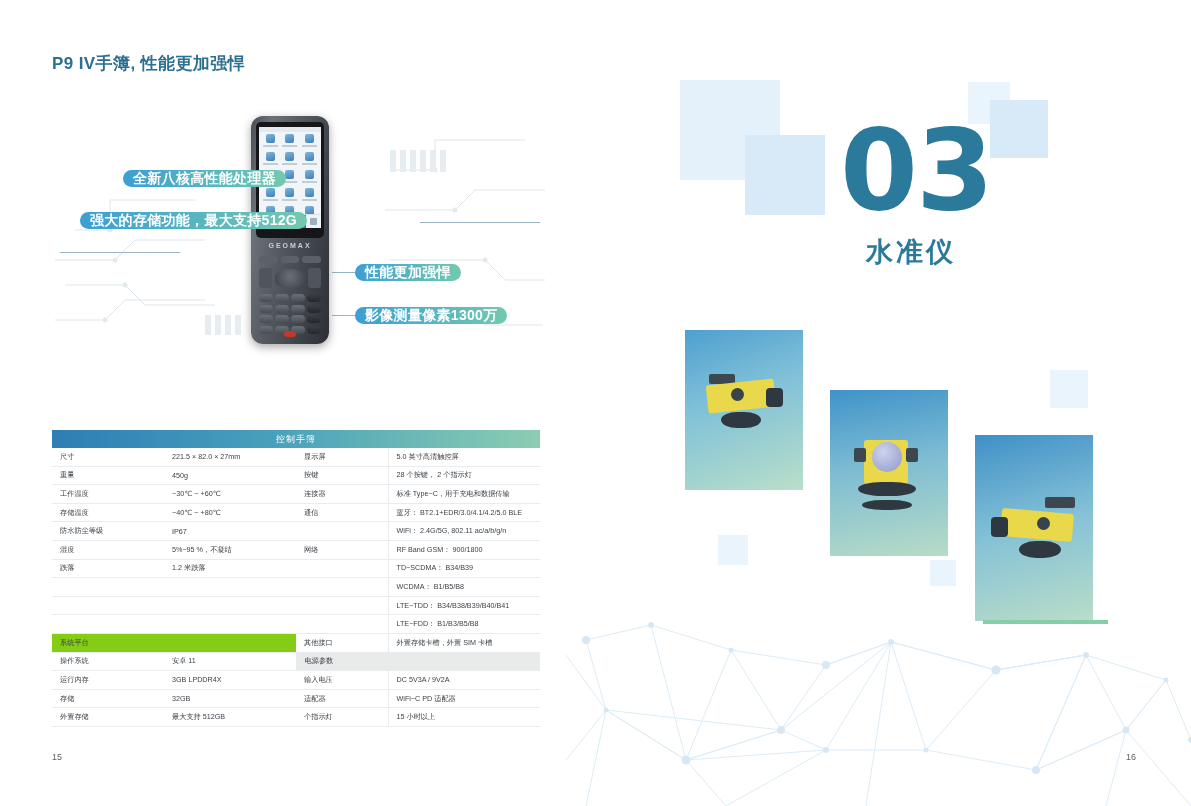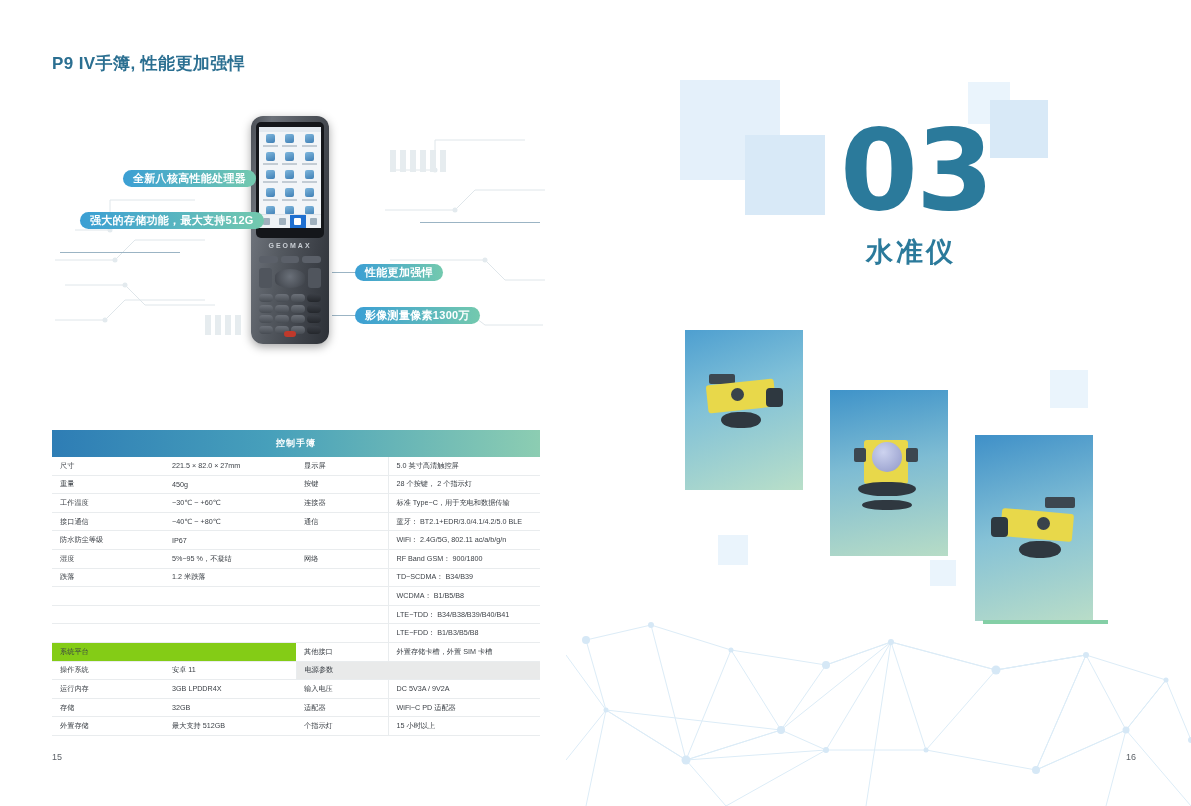--- a/index.html
+++ b/index.html
@@ -70,43 +70,43 @@
           background:linear-gradient(180deg,#6c7179,#474c53);}
   .keys b.dark{background:linear-gradient(180deg,#3a3e45,#24272c);}
   .redkey{
     position:absolute;left:50%;transform:translateX(-50%);top:215px;
     width:12px;height:6px;border-radius:3px;background:#c0392b;
   }
 
   
   .callout{
     position:absolute;height:17px;border-radius:9px;color:#fff;
-    font-size:11px;font-weight:bold;display:flex;align-items:center;
+    font-size:14px;font-weight:bold;display:flex;align-items:center;
     justify-content:center;padding:0 10px;white-space:nowrap;letter-spacing:.3px;
   }
   .callout.c1{left:123px;top:170px;background:linear-gradient(90deg,#3b9fd4,#73c9ae);}
   .callout.c2{left:80px;top:212px;background:linear-gradient(90deg,#3b9fd4,#73c9ae);}
   .callout.c3{left:355px;top:264px;background:linear-gradient(90deg,#3b9fd4,#73c9ae);}
   .callout.c4{left:355px;top:307px;background:linear-gradient(90deg,#3b9fd4,#73c9ae);}
   .lead{position:absolute;height:1px;background:#9bb4c4;}
 
   
   .spec-table{
     position:absolute;left:52px;top:430px;width:488px;
     border-collapse:collapse;font-size:7.2px;color:#3a3f45;
     table-layout:fixed;
   }
   .spec-table td{
     height:17.6px;padding:0 0 0 8px;border-bottom:1px solid #e9ecee;
     vertical-align:middle;overflow:hidden;white-space:nowrap;
   }
   .spec-head td{
-    height:27px;border:none;padding:0;
+    height:18px;border:none;padding:0;
     background:linear-gradient(90deg,#2e7db5 0%,#47a0bb 45%,#8ccdb2 100%);
-    color:#fff;font-size:9px;font-weight:bold;text-align:center;letter-spacing:1px;margin-top:29px;
+    color:#fff;font-size:9px;font-weight:normal;text-align:center;letter-spacing:1px;margin-top:29px;
   }
   .sec td{background:#e9eaea;color:#4a4f55;}
   col.c-a{width:112px;} col.c-b{width:132px;}
   col.c-c{width:92px;}  col.c-d{width:152px;}
   .spec-table td.b{border-left:1px solid #e9ecee;}
 
   .pagenum{
     position:absolute;font-size:9px;color:#5d6268;font-family:"Liberation Sans",sans-serif;
   }
   .pagenum.l{left:52px;top:752px;}
@@ -343,21 +343,21 @@
           <td>按键</td>
           <td class="b">28 个按键， 2 个指示灯</td>
         </tr>
         <tr>
           <td>工作温度</td>
           <td>−30℃ ~ +60℃</td>
           <td>连接器</td>
           <td class="b">标准 Type−C，用于充电和数据传输</td>
         </tr>
         <tr>
-          <td>接口通信</td>
+          <td>存储温度</td>
           <td>−40℃ ~ +80℃</td>
           <td>通信</td>
           <td class="b">蓝牙： BT2.1+EDR/3.0/4.1/4.2/5.0 BLE</td>
         </tr>
         <tr>
           <td>防水防尘等级</td>
           <td>IP67</td>
           <td></td>
           <td class="b">WiFi： 2.4G/5G, 802.11 ac/a/b/g/n</td>
         </tr>

